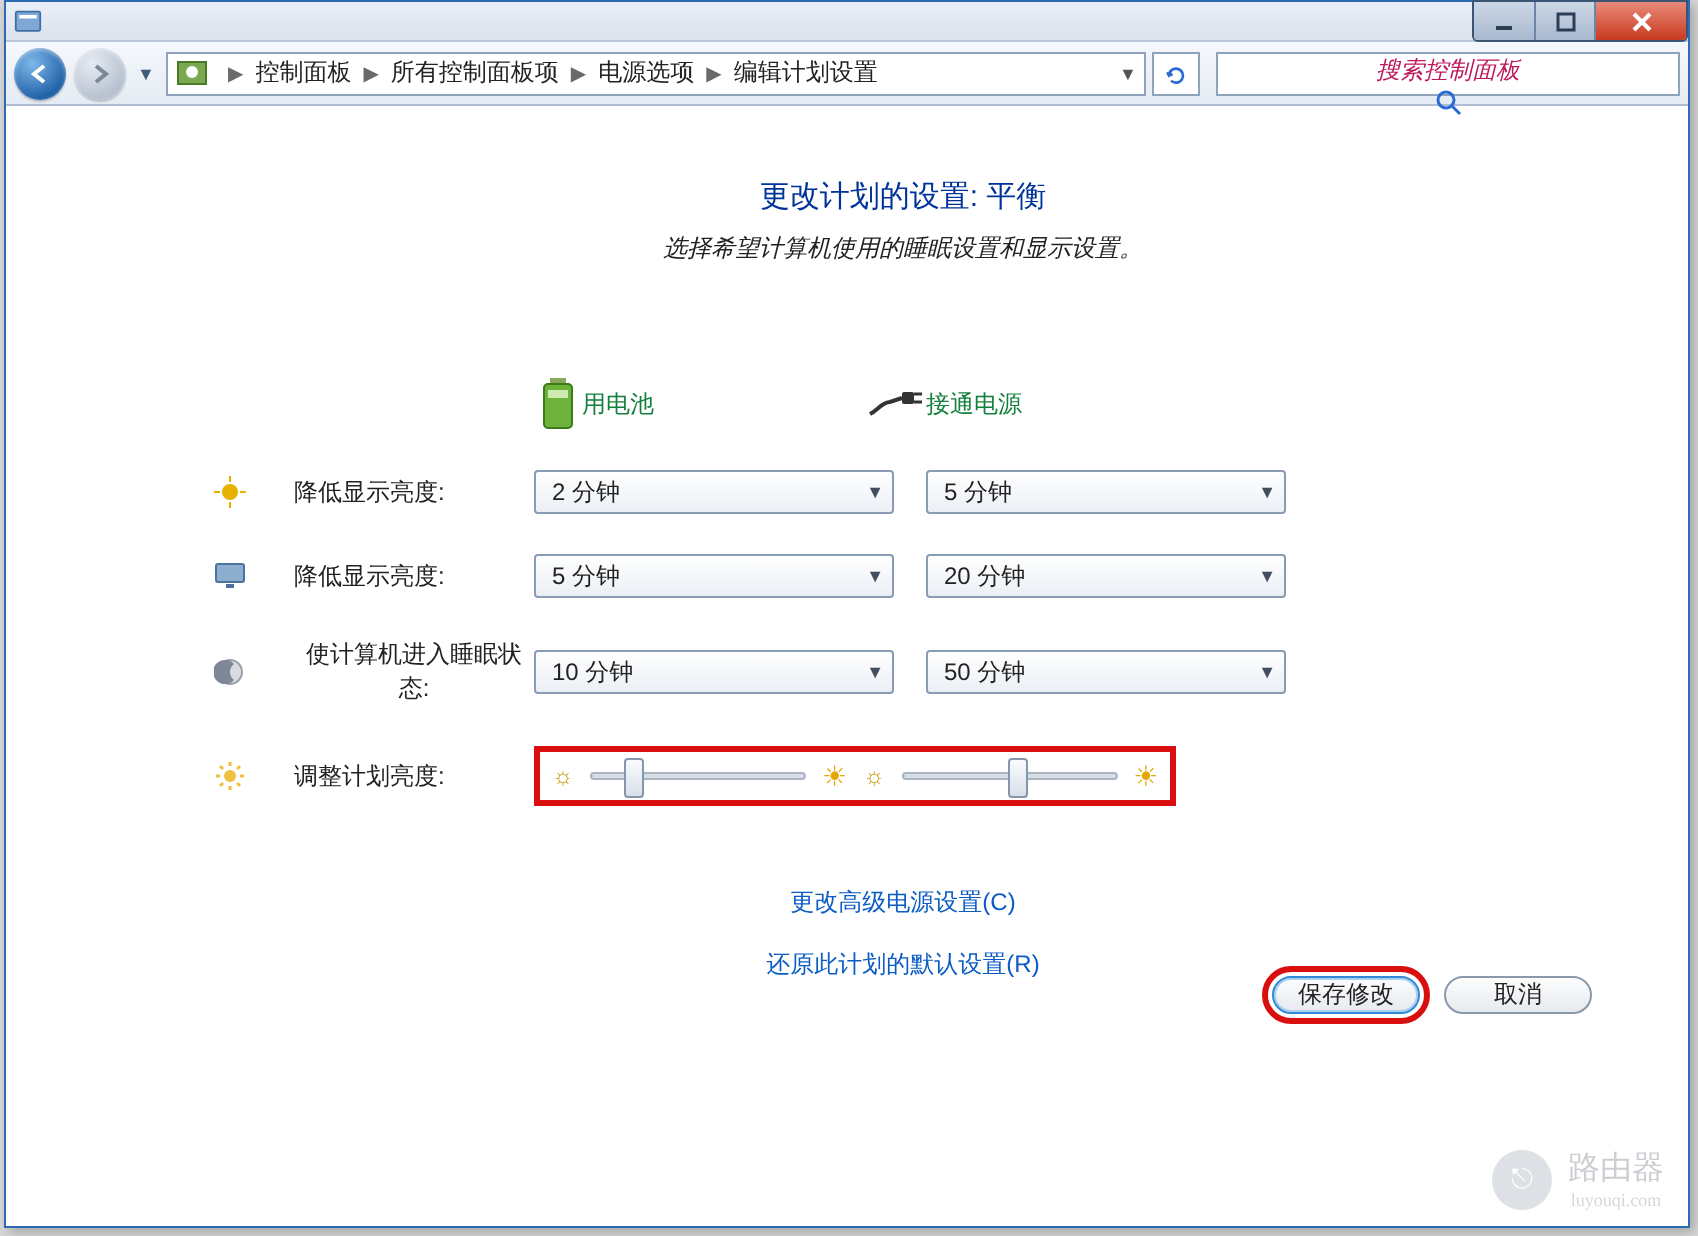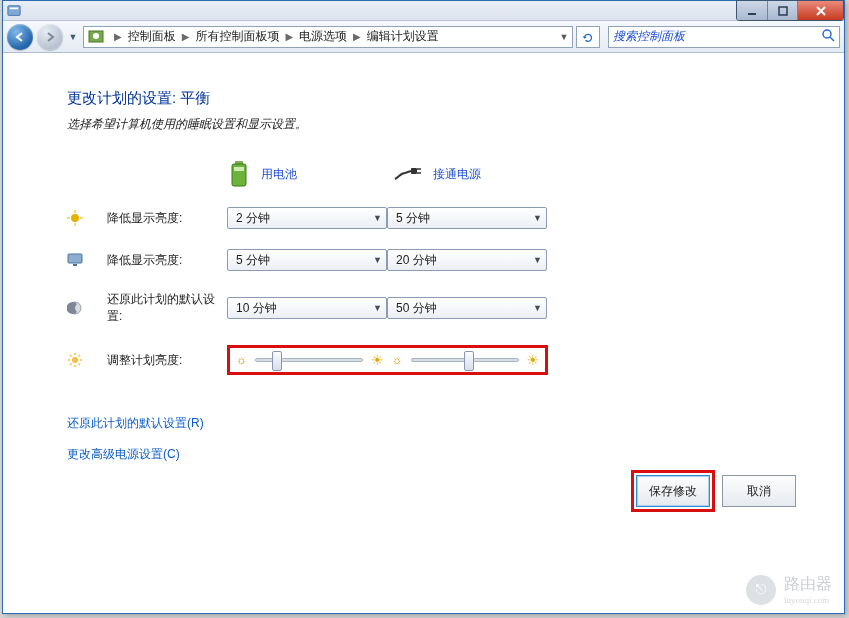--- a/index.html
+++ b/index.html
@@ -93,65 +93,68 @@
   .address-drop{width:16px;text-align:center;color:#555;font-size:9px;}
   .refresh-box{
     width:24px;height:22px;background:#fff;border:1px solid #8fa3bd;
     display:flex;align-items:center;justify-content:center;margin-left:-1px;
   }
   .refresh-box svg{width:14px;height:14px;}
   .search-box {
     width: 232px; height: 22px;
     background:#fff; border:1px solid #8fa3bd;
     display:flex;align-items:center;
-    padding:0 4px; color:#1d4ed8; font-style:italic;
+    padding:0 4px; color:#be185d; font-style:italic;
     margin-left:4px;
+    flex-direction:column;
   }
   .search-box span.txt{flex:1;}
   .search-box .mag{color:#2a6ad2;}
   .content {
-    padding: 36px 48px 10px 64px;
+    padding: 36px 48px 10px 104px;
     position: relative;
     height: calc(100% - 52px);
+    text-align: center;
   }
   .heading {
     color: #003399;
     font-size: 15px;
     margin-bottom: 8px;
   }
   .subtitle {
     color: #222;
     margin-bottom: 26px;
     font-style: italic;
   }
   .cols-header {
     display:flex;
     margin-bottom: 18px;
   }
   .cols-header .lbl{width:160px;}
-  .col-head{width:166px;display:flex;align-items:center;gap:10px;color:#1d4ed8;}
+  .col-head{width:166px;display:flex;align-items:center;color:#15803d;margin-top:28px;}
   .col-head svg{flex-shrink:0;}
   .row {
     display:flex;
     align-items:center;
     margin-bottom: 20px;
   }
   .row-label{
     width:160px;
     display:flex;align-items:center;gap:24px;color:#222;
   }
   .row-label .ricon{width:16px;height:16px;display:flex;align-items:center;justify-content:center;}
   .select {
-    width:160px;height:22px;
+    width:180px;height:22px;
     border:1px solid #8a9cb5;
     background:linear-gradient(#fff,#ebeff5);
     border-radius:2px;
     display:flex;align-items:center;justify-content:space-between;
     padding:0 4px 0 8px;
     font-size:12px;color:#222;
+    margin-right:16px;
   }
   .select .caret{font-size:9px;color:#424d5d;}
   .slider-group{
     display:flex;align-items:center;gap:8px;
     height:30px;
     margin-right:14px;
   }
   .slider-group.boxed{border:3px solid #d90f0f;padding:0 6px;}
   .sun{font-size:12px;}
   .sun.small{color:#c79500;}
@@ -164,23 +167,23 @@
     background:linear-gradient(#fafcff,#d7dfe9);
     border:1px solid #8596ad;border-radius:2px;
   }
   .links{margin-top:40px;}
   .links a{display:block;color:#0b5cc4;text-decoration:none;margin-bottom:14px;cursor:pointer;}
   .btn-row{
     position:absolute;right:48px;bottom:106px;
     display:flex;gap:12px;
   }
   .btn{
-    min-width:74px;height:32px;
+    min-width:74px;height:19px;
     background:linear-gradient(#fdfdfd,#e6eaef);
-    border:1px solid #8a98aa;border-radius:0;
+    border:1px solid #8a98aa;border-radius:11px;
     display:flex;align-items:center;justify-content:center;
     font-size:12px;color:#222;padding:0 10px;
   }
   .btn.primary.boxed{outline:3px solid #d90f0f;outline-offset:2px;border-color:#2f89d7;box-shadow:0 0 0 1px #a9d1ef inset;}
   .watermark{
     position:absolute;right:12px;bottom:8px;
     display:flex;align-items:center;gap:8px;
     color:#b4b9bf;font-size:16px;opacity:.7;
   }
   .watermark .circ{width:30px;height:30px;border-radius:50%;background:#cfd4da;display:flex;align-items:center;justify-content:center;color:#fff;font-size:14px;}
@@ -334,21 +337,21 @@
     </div>
 
     <div class="row">
       <div class="row-label">
         <span class="ricon">
             <svg width="16" height="16" viewBox="0 0 16 16">
               <circle cx="8" cy="8" r="6" fill="#d9dbe0" stroke="#9aa0ab"></circle>
               <path d="M10 4a5 5 0 0 0 0 8 6 6 0 1 1 0-8z" fill="#7e8796"></path>
             </svg>
           </span>
-        <span>还原此计划的默认设置:</span>
+        <span>使计算机进入睡眠状态:</span>
       </div>
       <div class="select">
           <span>10 分钟</span>
           <span class="caret">▼</span>
         </div>
       <div class="select">
           <span>50 分钟</span>
           <span class="caret">▼</span>
         </div>
     </div>
@@ -380,22 +383,22 @@
         <span class="sun big">☀</span>
         <span class="sun small">☼</span>
         <div class="slider-track">
           <div class="slider-thumb" style="left:52px"></div>
         </div>
         <span class="sun big">☀</span>
       </div>
     </div>
 
     <div class="links">
+      <a>更改高级电源设置(C)</a>
       <a>还原此计划的默认设置(R)</a>
-      <a>更改高级电源设置(C)</a>
     </div>
 
     <div class="btn-row">
       <div class="btn primary boxed">保存修改</div>
       <div class="btn">取消</div>
     </div>
 
     <div class="watermark">
       <div class="circ">⎋</div>
       <div>

